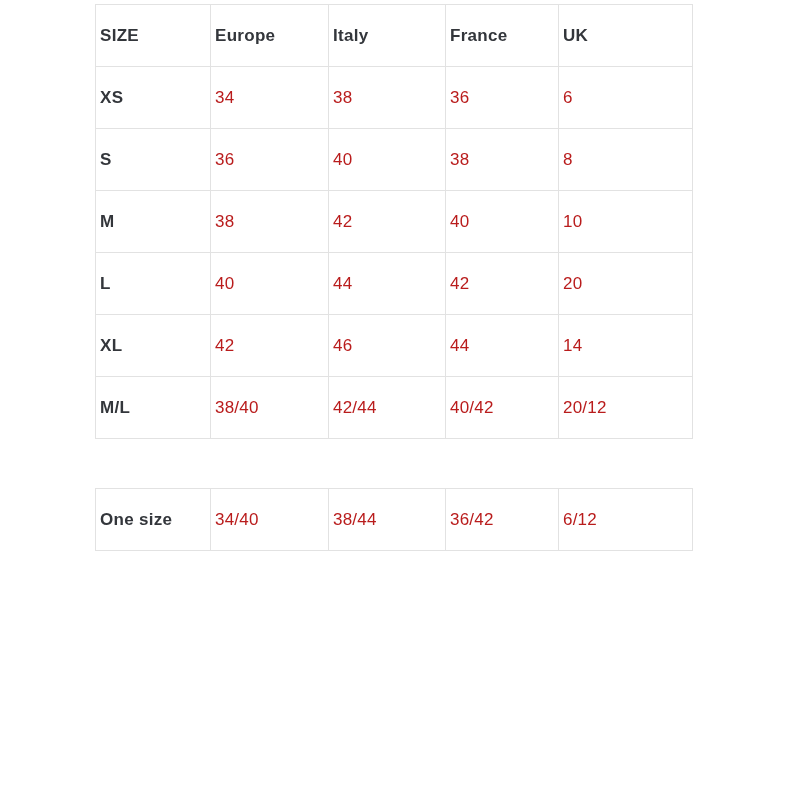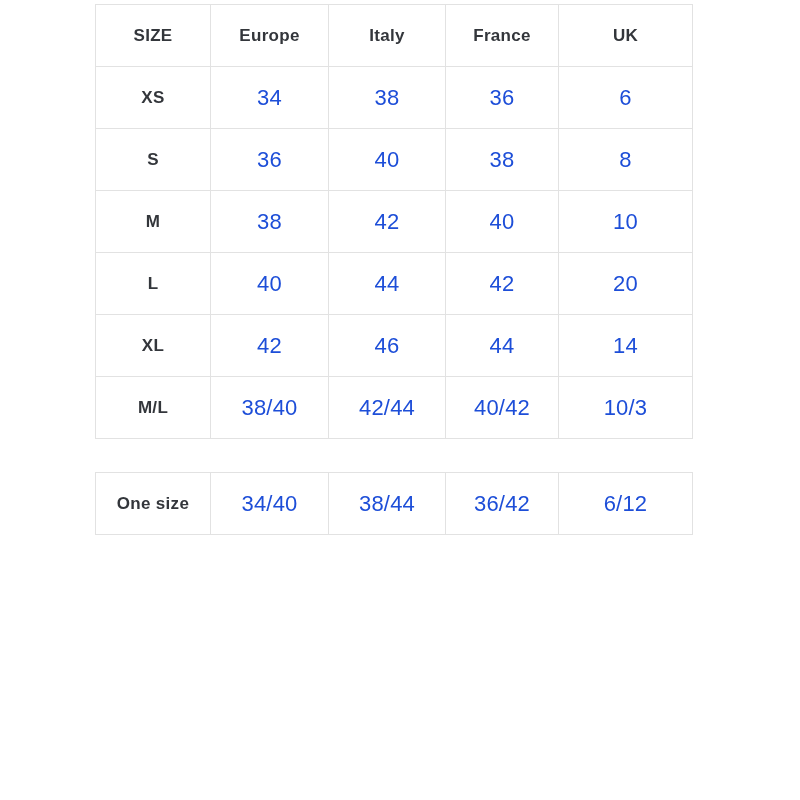--- a/index.html
+++ b/index.html
@@ -19,41 +19,41 @@
   table.size-table {
     border-collapse: collapse;
     table-layout: fixed;
     margin-left: 95px;
     background: #ffffff;
   }
   table.size-table.main {
     margin-top: 4px;
   }
   table.size-table.extra {
-    margin-top: 33px;
+    margin-top: 49px;
   }
   .size-table th,
   .size-table td {
     border: 1px solid #e2e2e2;
     height: 62px;
-    text-align: center;
+    text-align: left;
     vertical-align: middle;
     padding: 0 4px;
     box-sizing: border-box;
   }
   .size-table th {
     color: #33363b;
     font-weight: 700;
     font-size: 17px;
     letter-spacing: 0.3px;
   }
   .size-table td {
-    color: #1d4ed8;
+    color: #b91c1c;
     font-weight: 400;
-    font-size: 22px;
+    font-size: 17px;
     letter-spacing: 0.2px;
   }
 </style>
 </head>
 <body>
 
 <div class="page">
 
   <table class="size-table main">
     <colgroup>
@@ -106,21 +106,21 @@
           <td>42</td>
           <td>46</td>
           <td>44</td>
           <td>14</td>
         </tr>
         <tr>
           <th scope="row">M/L</th>
           <td>38/40</td>
           <td>42/44</td>
           <td>40/42</td>
-          <td>10/3</td>
+          <td>20/12</td>
         </tr>
       </tbody>
   </table>
 
   <table class="size-table extra">
     <colgroup>
       <col style="width:115px">
       <col style="width:118px">
       <col style="width:117px">
       <col style="width:113px">

